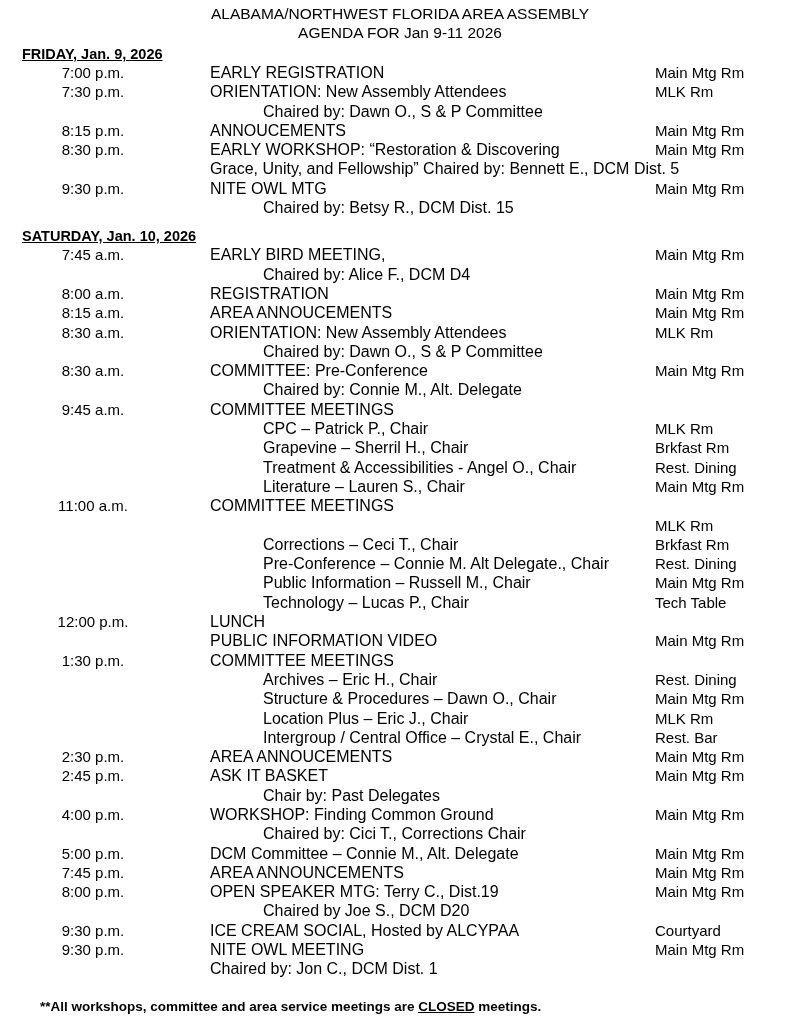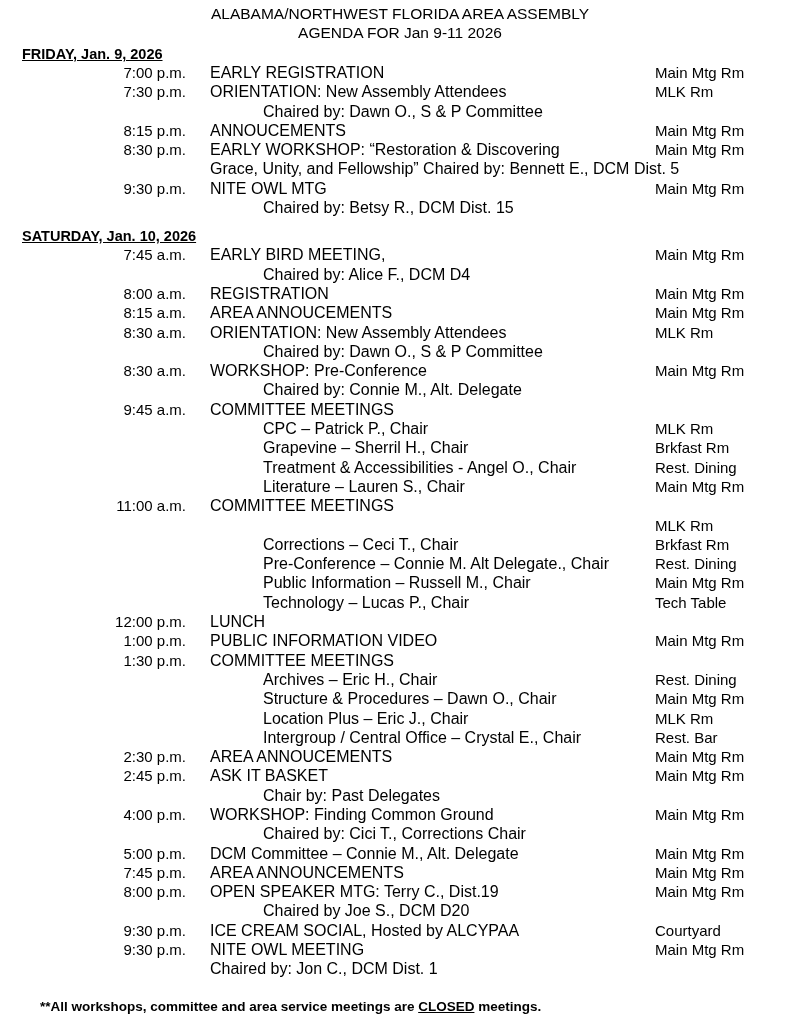--- a/index.html
+++ b/index.html
@@ -56,21 +56,21 @@
     position: relative;
     height: 19.3px;
     line-height: 19.3px;
     font-size: 15px;
     white-space: nowrap;
   }
   .time {
     position: absolute;
     left: 0;
     width: 186px;
-    text-align: right;
+    text-align: center;
     font-size: 15px;
   }
   .desc {
     position: absolute;
     left: 210px;
     font-size: 16px;
   }
   .desc.ind1 { left: 263px; text-align: right; }
   .room {
     position: absolute;
@@ -174,21 +174,21 @@
         <span class="desc">ORIENTATION: New Assembly Attendees</span>
         <span class="room">MLK Rm</span>
       </div>
       <div class="row">
         <span class="time"></span>
         <span class="desc ind1">Chaired by: Dawn O., S &amp; P Committee</span>
         <span class="room"></span>
       </div>
       <div class="row">
         <span class="time">8:30 a.m.</span>
-        <span class="desc">WORKSHOP: Pre-Conference</span>
+        <span class="desc">COMMITTEE: Pre-Conference</span>
         <span class="room">Main Mtg Rm</span>
       </div>
       <div class="row">
         <span class="time"></span>
         <span class="desc ind1">Chaired by: Connie M., Alt. Delegate</span>
         <span class="room"></span>
       </div>
       <div class="row">
         <span class="time">9:45 a.m.</span>
         <span class="desc">COMMITTEE MEETINGS</span>
@@ -242,21 +242,20 @@
         <span class="time"></span>
         <span class="desc ind1">Technology – Lucas P., Chair</span>
         <span class="room">Tech Table</span>
       </div>
       <div class="row">
         <span class="time">12:00 p.m.</span>
         <span class="desc">LUNCH</span>
         <span class="room"></span>
       </div>
       <div class="row">
-        <span class="time">1:00 p.m.</span>
         <span class="desc">PUBLIC INFORMATION VIDEO</span>
         <span class="room">Main Mtg Rm</span>
       </div>
       <div class="row">
         <span class="time">1:30 p.m.</span>
         <span class="desc">COMMITTEE MEETINGS</span>
         <span class="room"></span>
       </div>
       <div class="row">
         <span class="time"></span>

